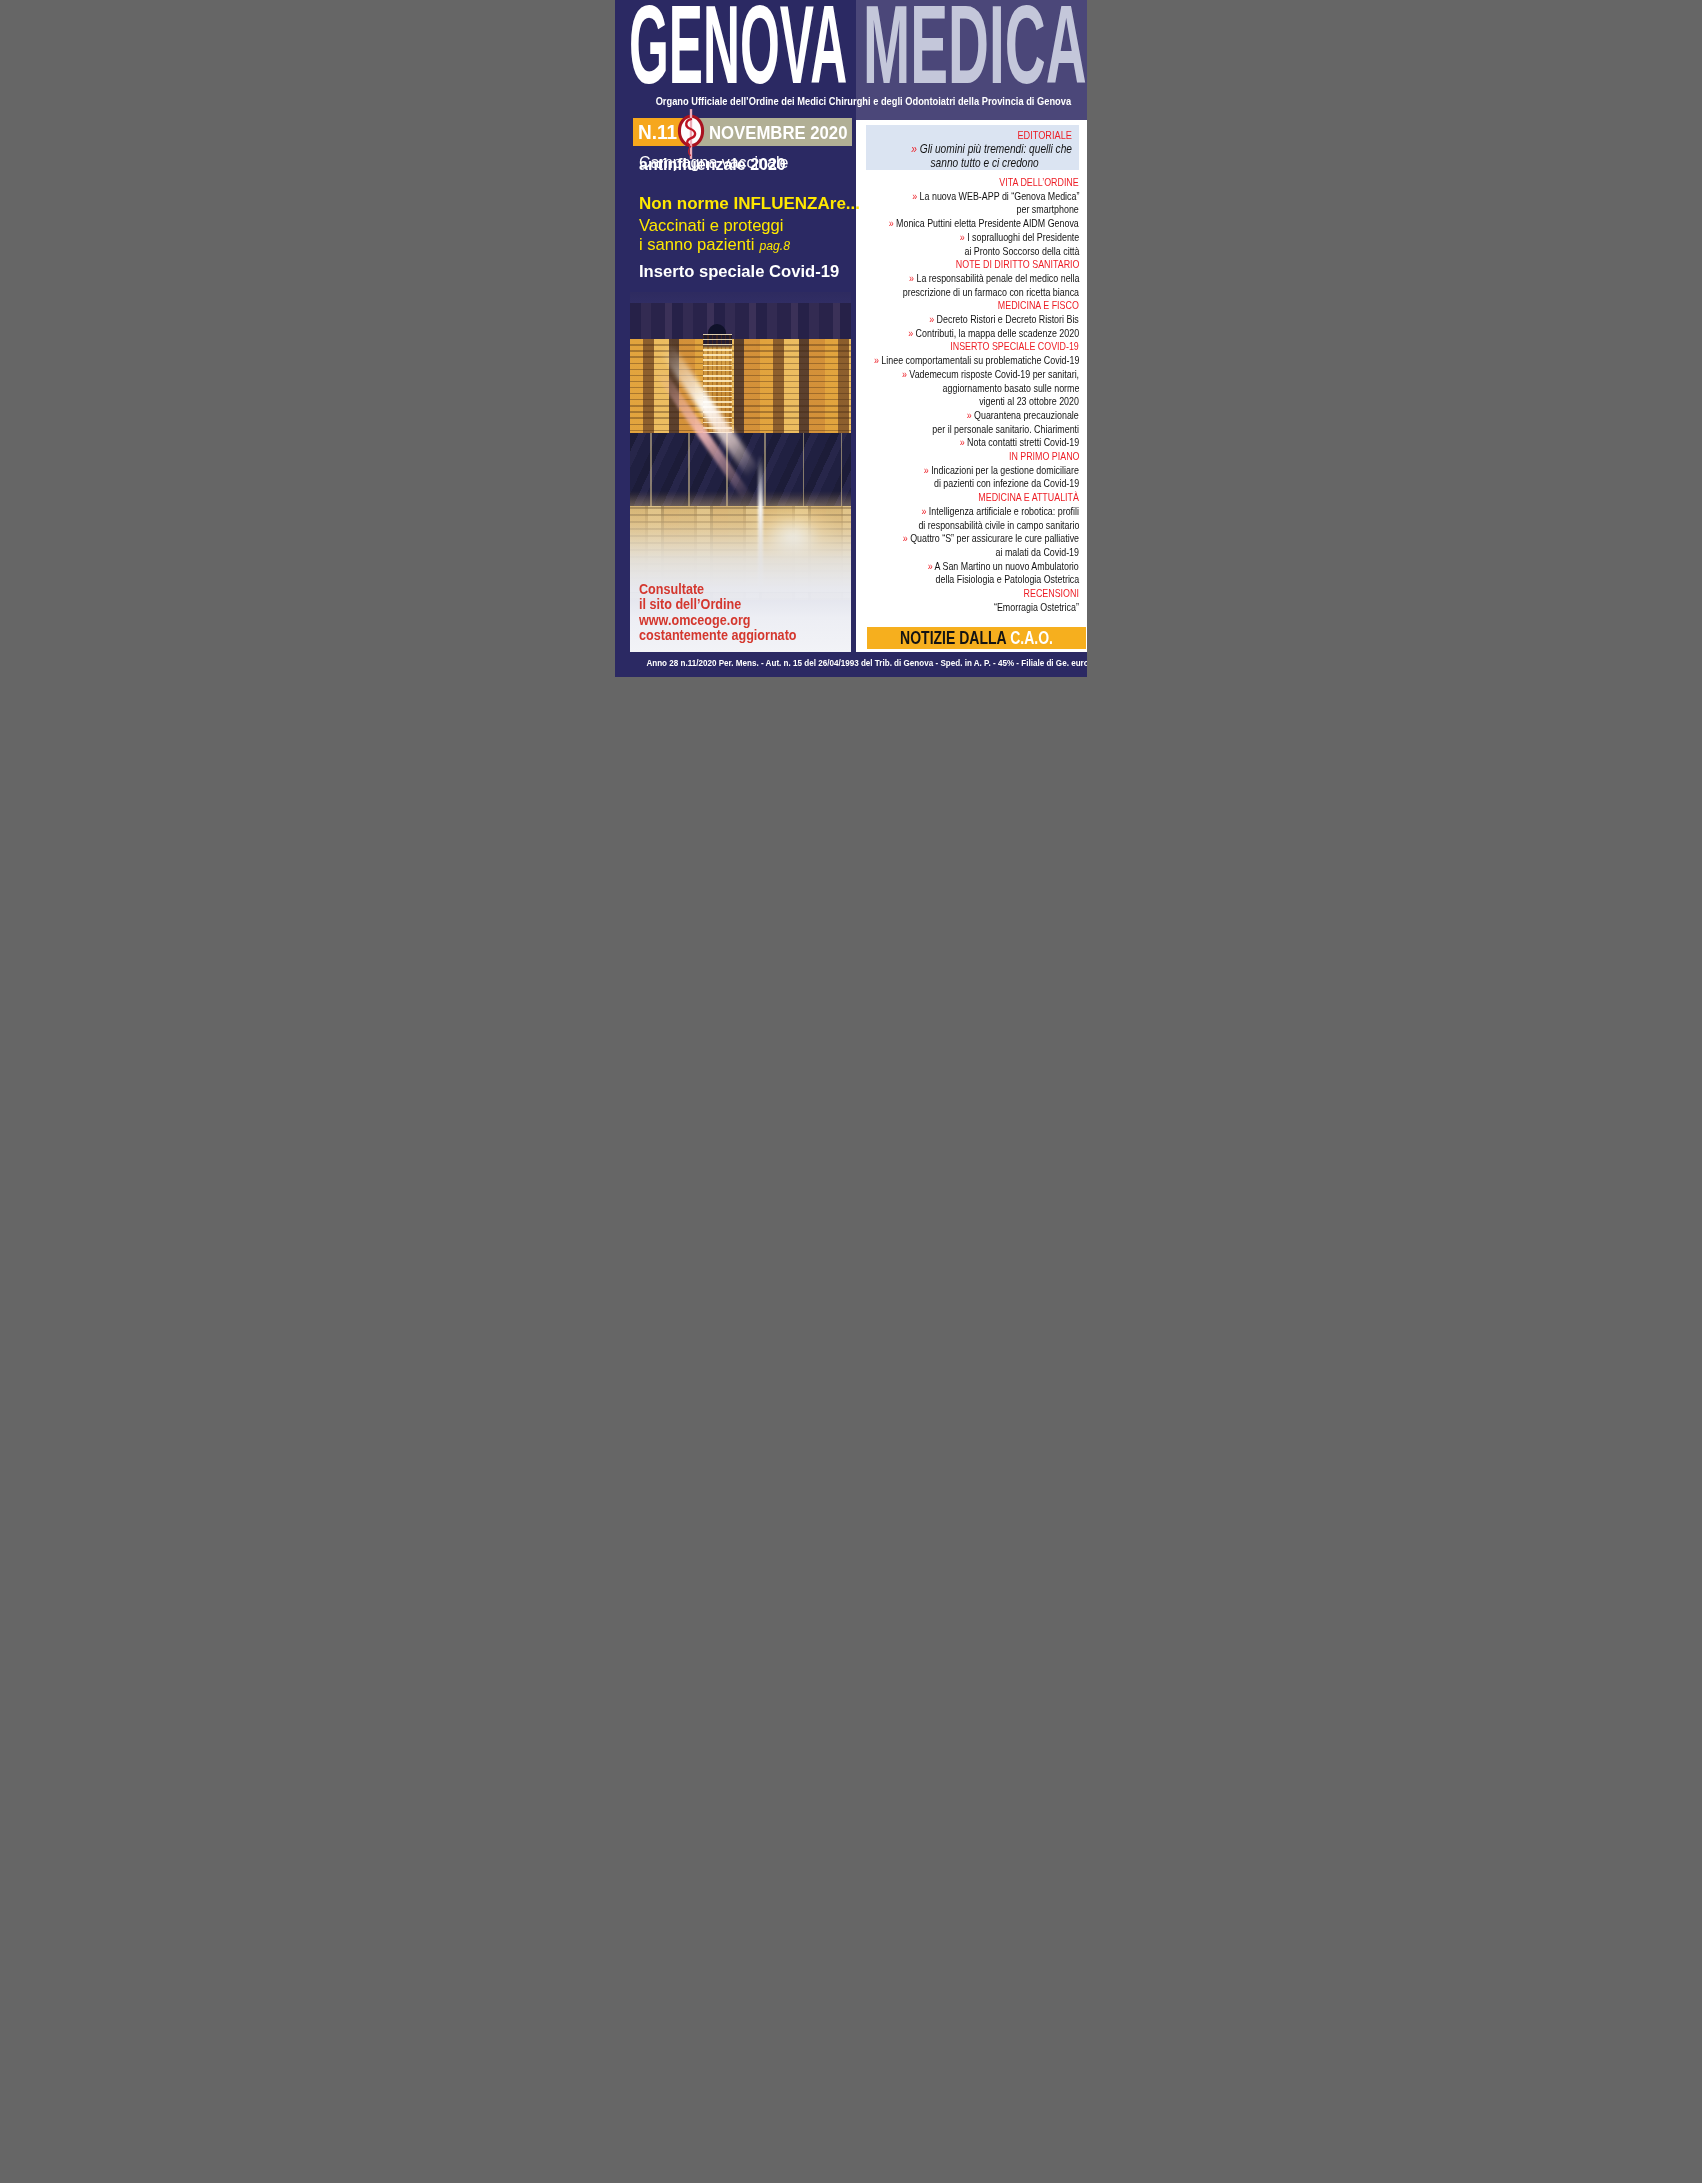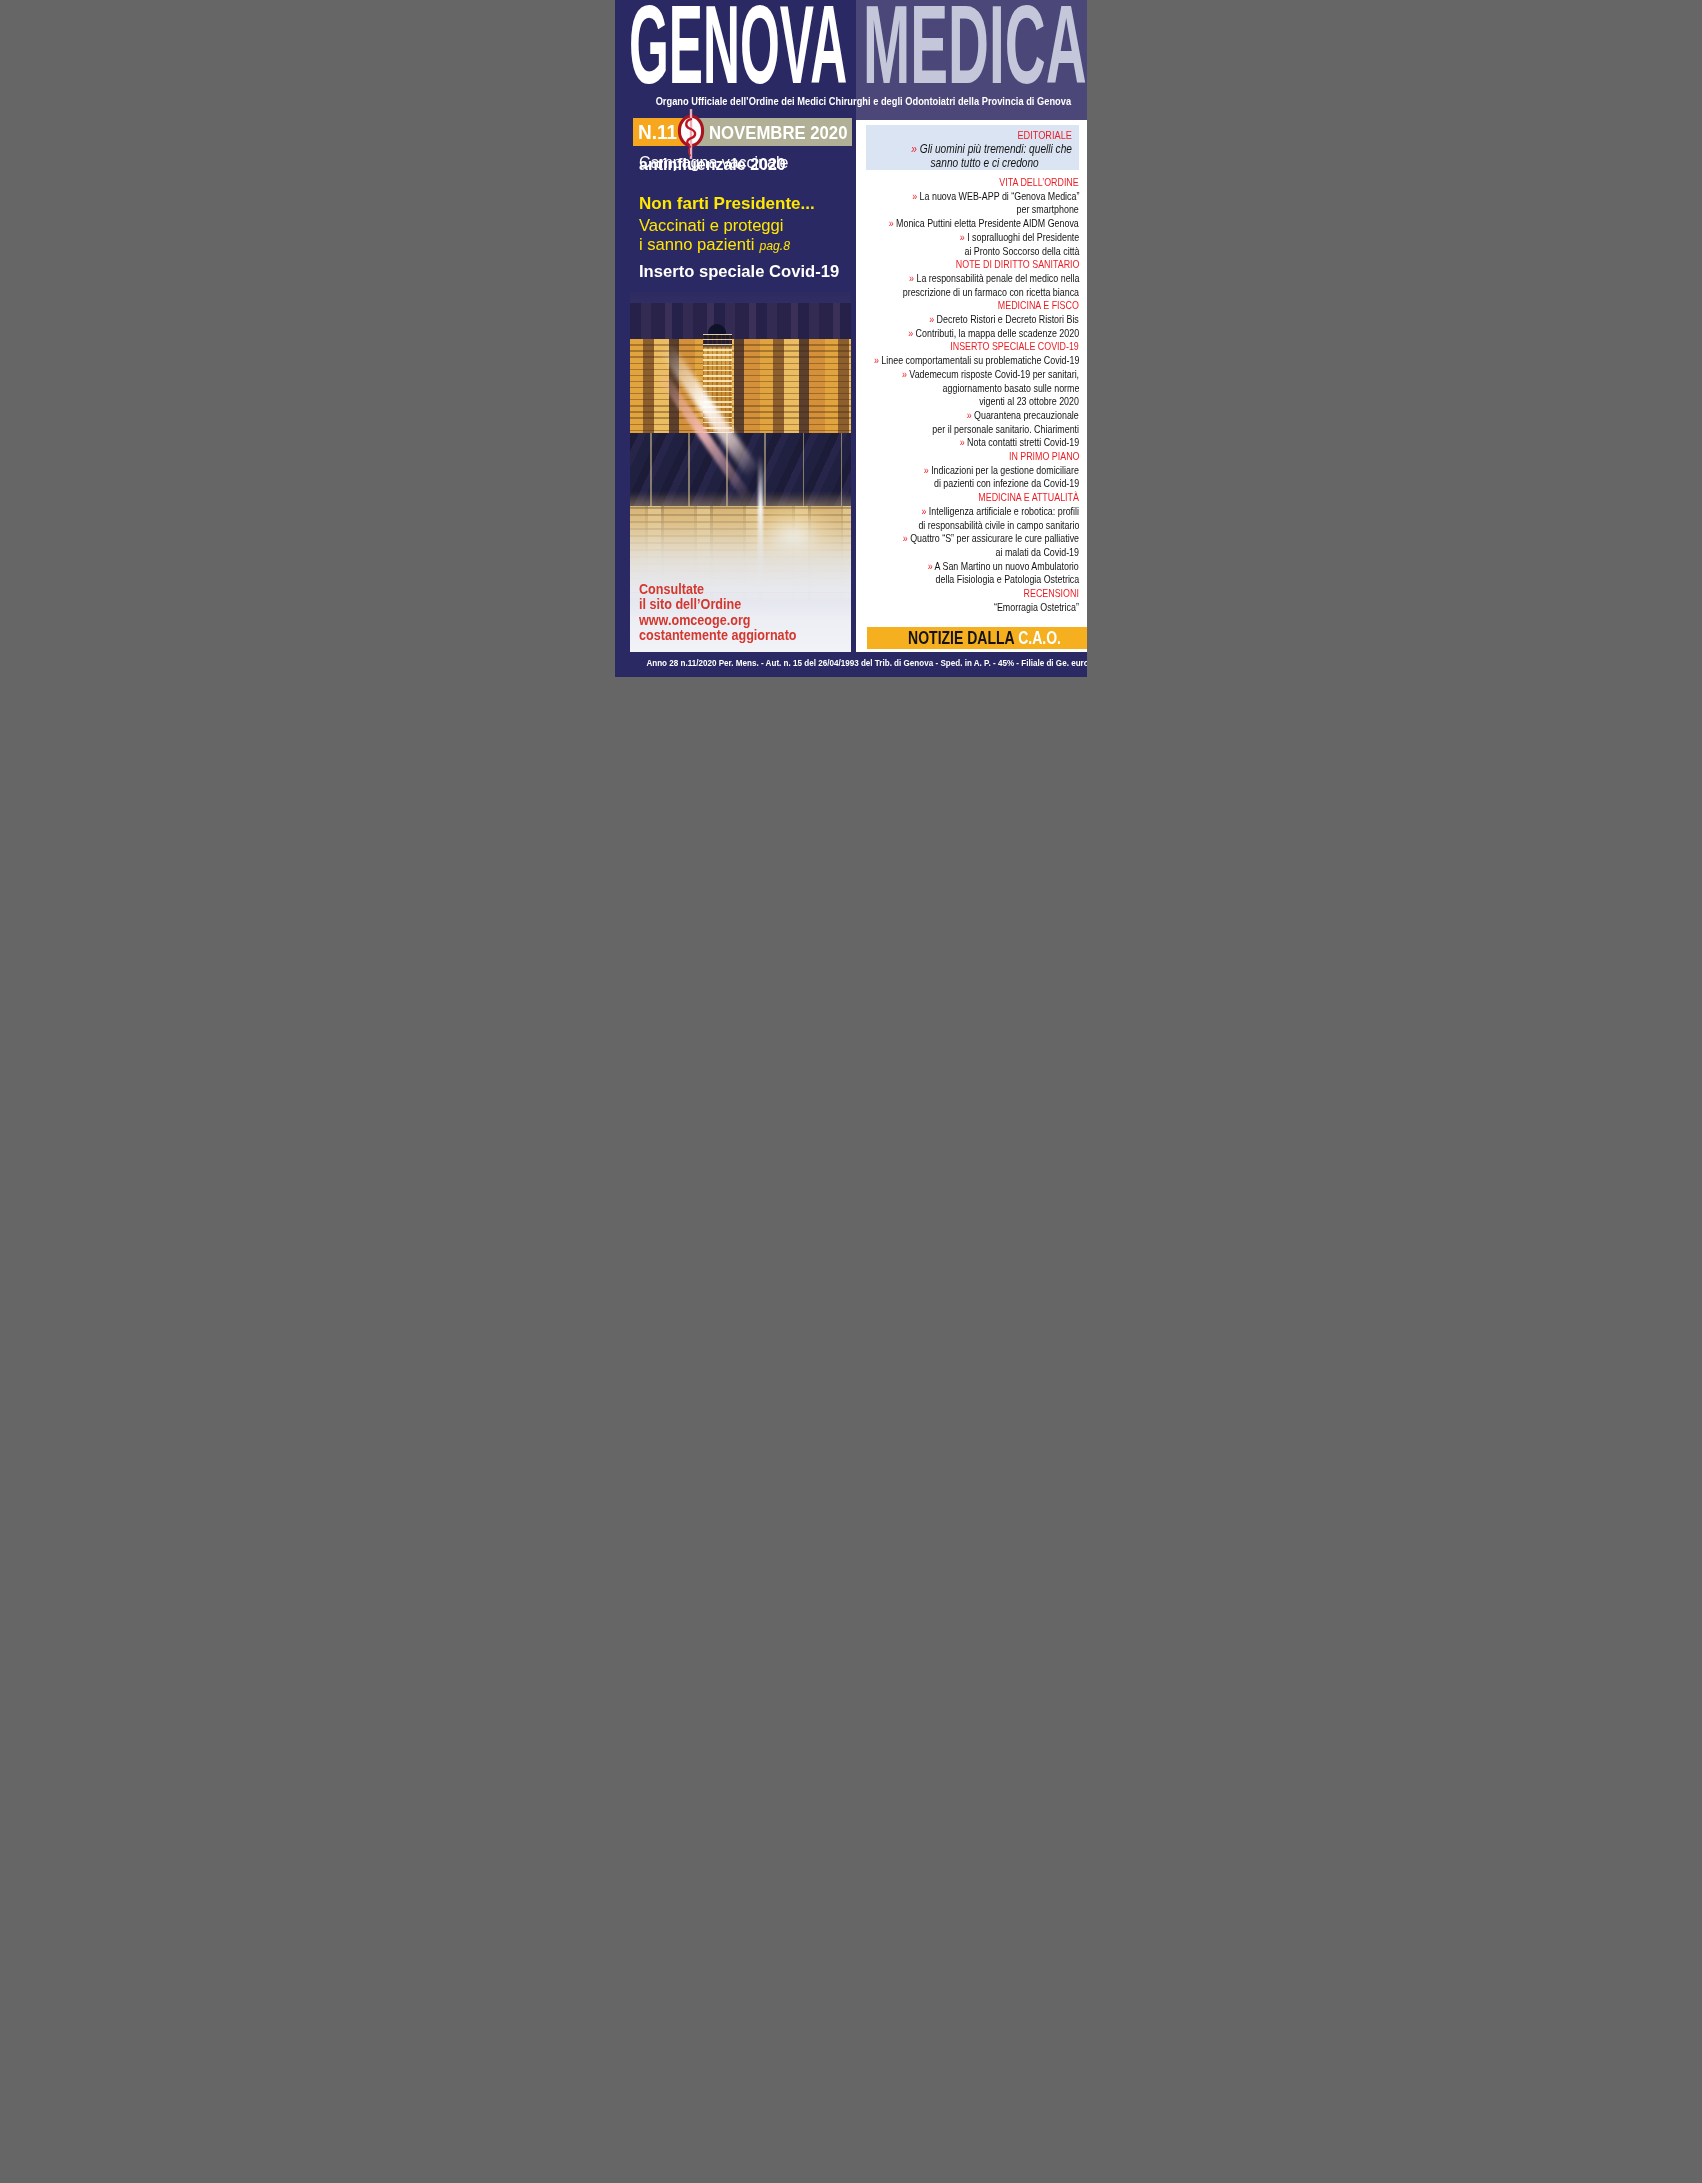--- a/index.html
+++ b/index.html
@@ -77,21 +77,21 @@
   .toc-box-lines{position:absolute;right:7px;top:16.6px;text-align:center;font-size:13px;line-height:14px;
         font-style:italic;color:#121212;white-space:nowrap;}
   .toc-list{position:absolute;right:7.9px;top:176px;text-align:right;color:#121212;
         font-size:11.4px;line-height:13.7px;white-space:nowrap;}
   .toc-line{display:block;}
   .toc-header{color:#ed1c24;}
   .chev{color:#ed1c24;}
   .cx{display:inline-block;transform:scaleX(.78);transform-origin:100% 50%;}
   
   .cao{position:absolute;left:252px;top:627px;width:219px;height:22px;background:#f6af1e;
-        line-height:23px;text-align:center;font-weight:bold;font-size:17.5px;white-space:nowrap;padding-left:8px;}
+        line-height:23px;text-align:center;font-weight:bold;font-size:17.5px;white-space:nowrap;}
   .cao .cx2{display:inline-block;transform:scaleX(.8);transform-origin:50% 50%;}
   .cao-black{color:#131313;}
   .cao-white{color:#ffffff;margin-left:4.4px;}
   
   .footer{position:absolute;left:0;top:652px;width:472px;height:25px;background:#2b2963;
         color:#fff;text-align:center;line-height:22px;font-weight:bold;font-size:9.2px;white-space:nowrap;}
   .cxf{display:inline-block;transform:scaleX(.88);transform-origin:50% 50%;}
 </style>
 </head>
 <body>
@@ -113,21 +113,21 @@
 
   <svg class="logo" width="28" height="50" viewBox="0 0 64 114">
     <ellipse cx="32" cy="50" rx="26.5" ry="33.5" fill="#fdfdfd" stroke="#a9121f" stroke-width="7"></ellipse>
     <rect x="29.3" y="0" width="5.4" height="114" fill="#eeacb8"></rect>
     <path d="M32 23 C 19 26, 17 40, 30 45 C 45 51, 45 62, 31 67 C 23 70, 21 77, 26 81" fill="none" stroke="#bf1322" stroke-width="5.5" stroke-linecap="round"></path>
     <path d="M32 84 C 25 92, 25 100, 31 107" fill="none" stroke="#c0212e" stroke-width="3"></path>
   </svg>
 
   <div class="hl h-camp1">Campagna vaccinale</div>
   <div class="hl h-camp2">antinfluenzale 2020</div>
-  <div class="hl h-nonfarti">Non farti Presidente...</div>
+  <div class="hl h-nonfarti">Non norme INFLUENZAre...</div>
   <div class="hl h-vacc h-vacc1">Vaccinati e proteggi</div>
   <div class="hl h-vacc h-vacc2">
     <span>i sanno pazienti</span><span class="pag-inline">pag.8</span>
   </div>
   <div class="hl h-inserto">Inserto speciale Covid-19</div>
   <div class="hl h-pag15">pag.15</div>
 
   <div class="photo">
     <div class="ph-sil"></div>
     <div class="ph-gold"></div>

